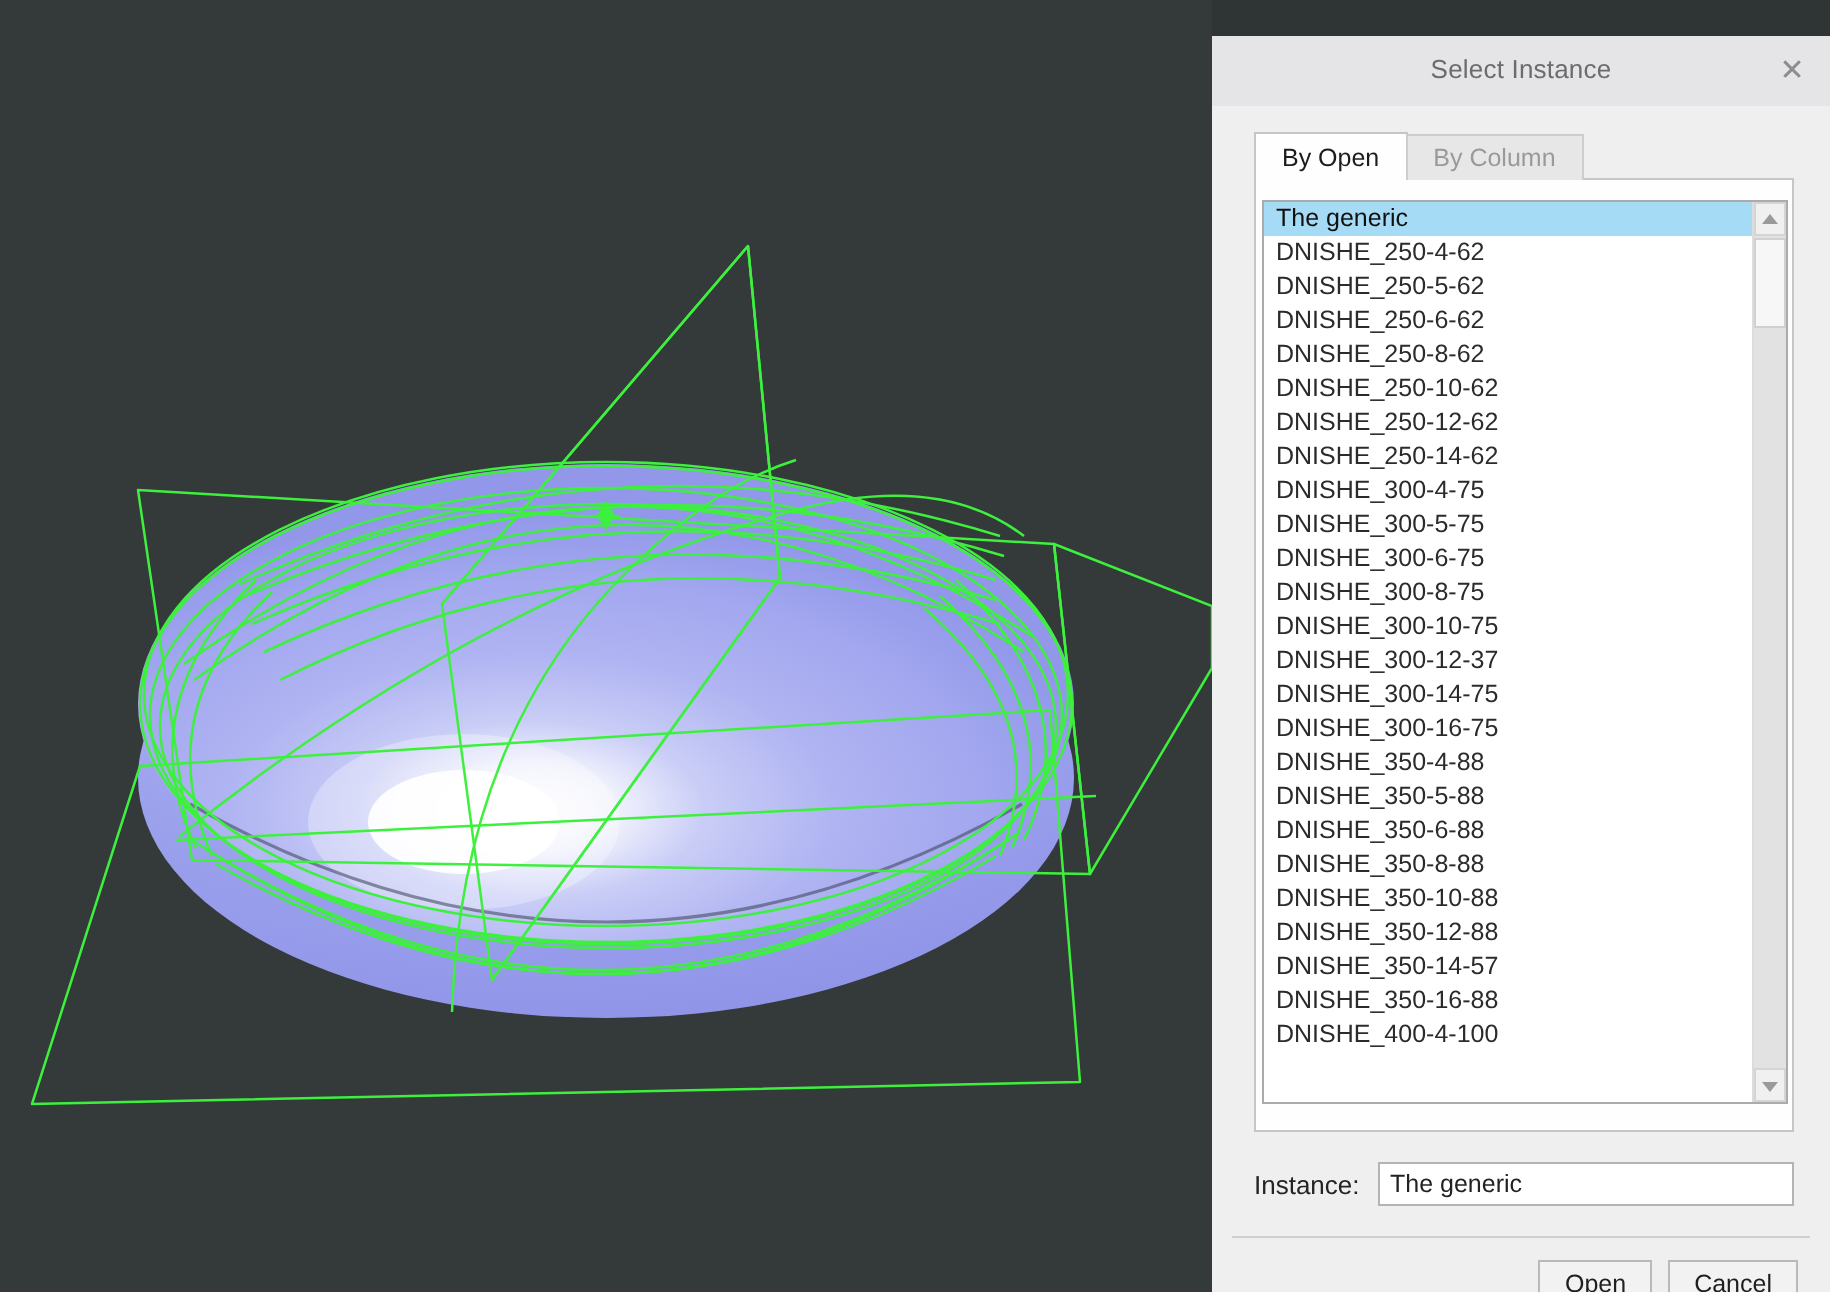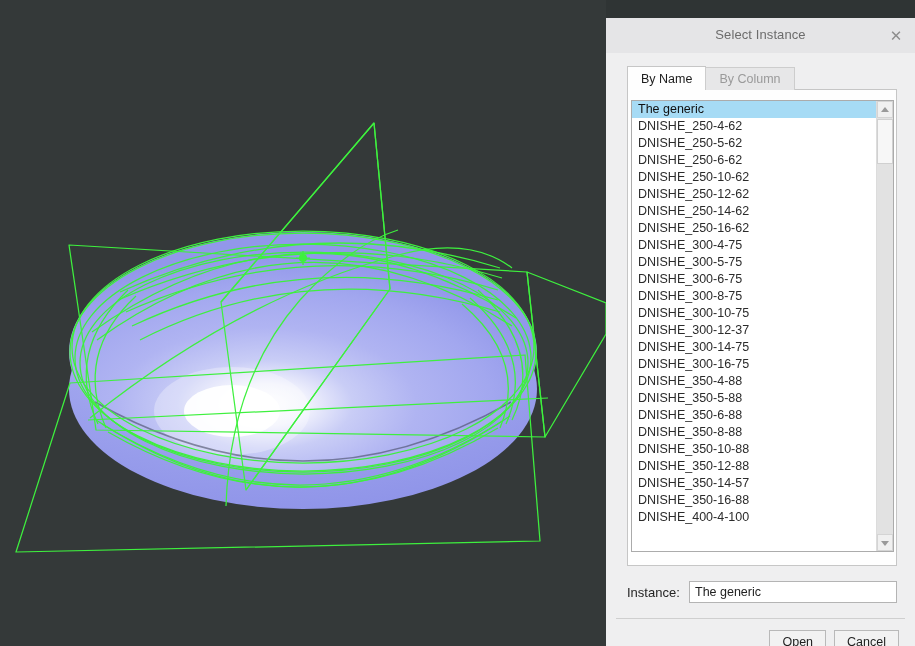--- a/index.html
+++ b/index.html
@@ -331,39 +331,39 @@
 
 <div id="dialog">
 
   <div id="dialog-titlebar">
     <div id="dialog-title">Select Instance</div>
     <div id="close-icon">✕</div>
   </div>
 
   <div class="tabs-row">
     <div class="tab active">
-      <span>By Name</span>
+      <span>By Open</span>
     </div>
     <div class="tab inactive">
       <span>By Column</span>
     </div>
   </div>
 
   <div id="tabpanel"></div>
 
   <div id="listbox">
     <ul id="list-items">
         <li class="list-item selected">The generic</li>
         <li class="list-item">DNISHE_250-4-62</li>
         <li class="list-item">DNISHE_250-5-62</li>
         <li class="list-item">DNISHE_250-6-62</li>
+        <li class="list-item">DNISHE_250-8-62</li>
         <li class="list-item">DNISHE_250-10-62</li>
         <li class="list-item">DNISHE_250-12-62</li>
         <li class="list-item">DNISHE_250-14-62</li>
-        <li class="list-item">DNISHE_250-16-62</li>
         <li class="list-item">DNISHE_300-4-75</li>
         <li class="list-item">DNISHE_300-5-75</li>
         <li class="list-item">DNISHE_300-6-75</li>
         <li class="list-item">DNISHE_300-8-75</li>
         <li class="list-item">DNISHE_300-10-75</li>
         <li class="list-item">DNISHE_300-12-37</li>
         <li class="list-item">DNISHE_300-14-75</li>
         <li class="list-item">DNISHE_300-16-75</li>
         <li class="list-item">DNISHE_350-4-88</li>
         <li class="list-item">DNISHE_350-5-88</li>

